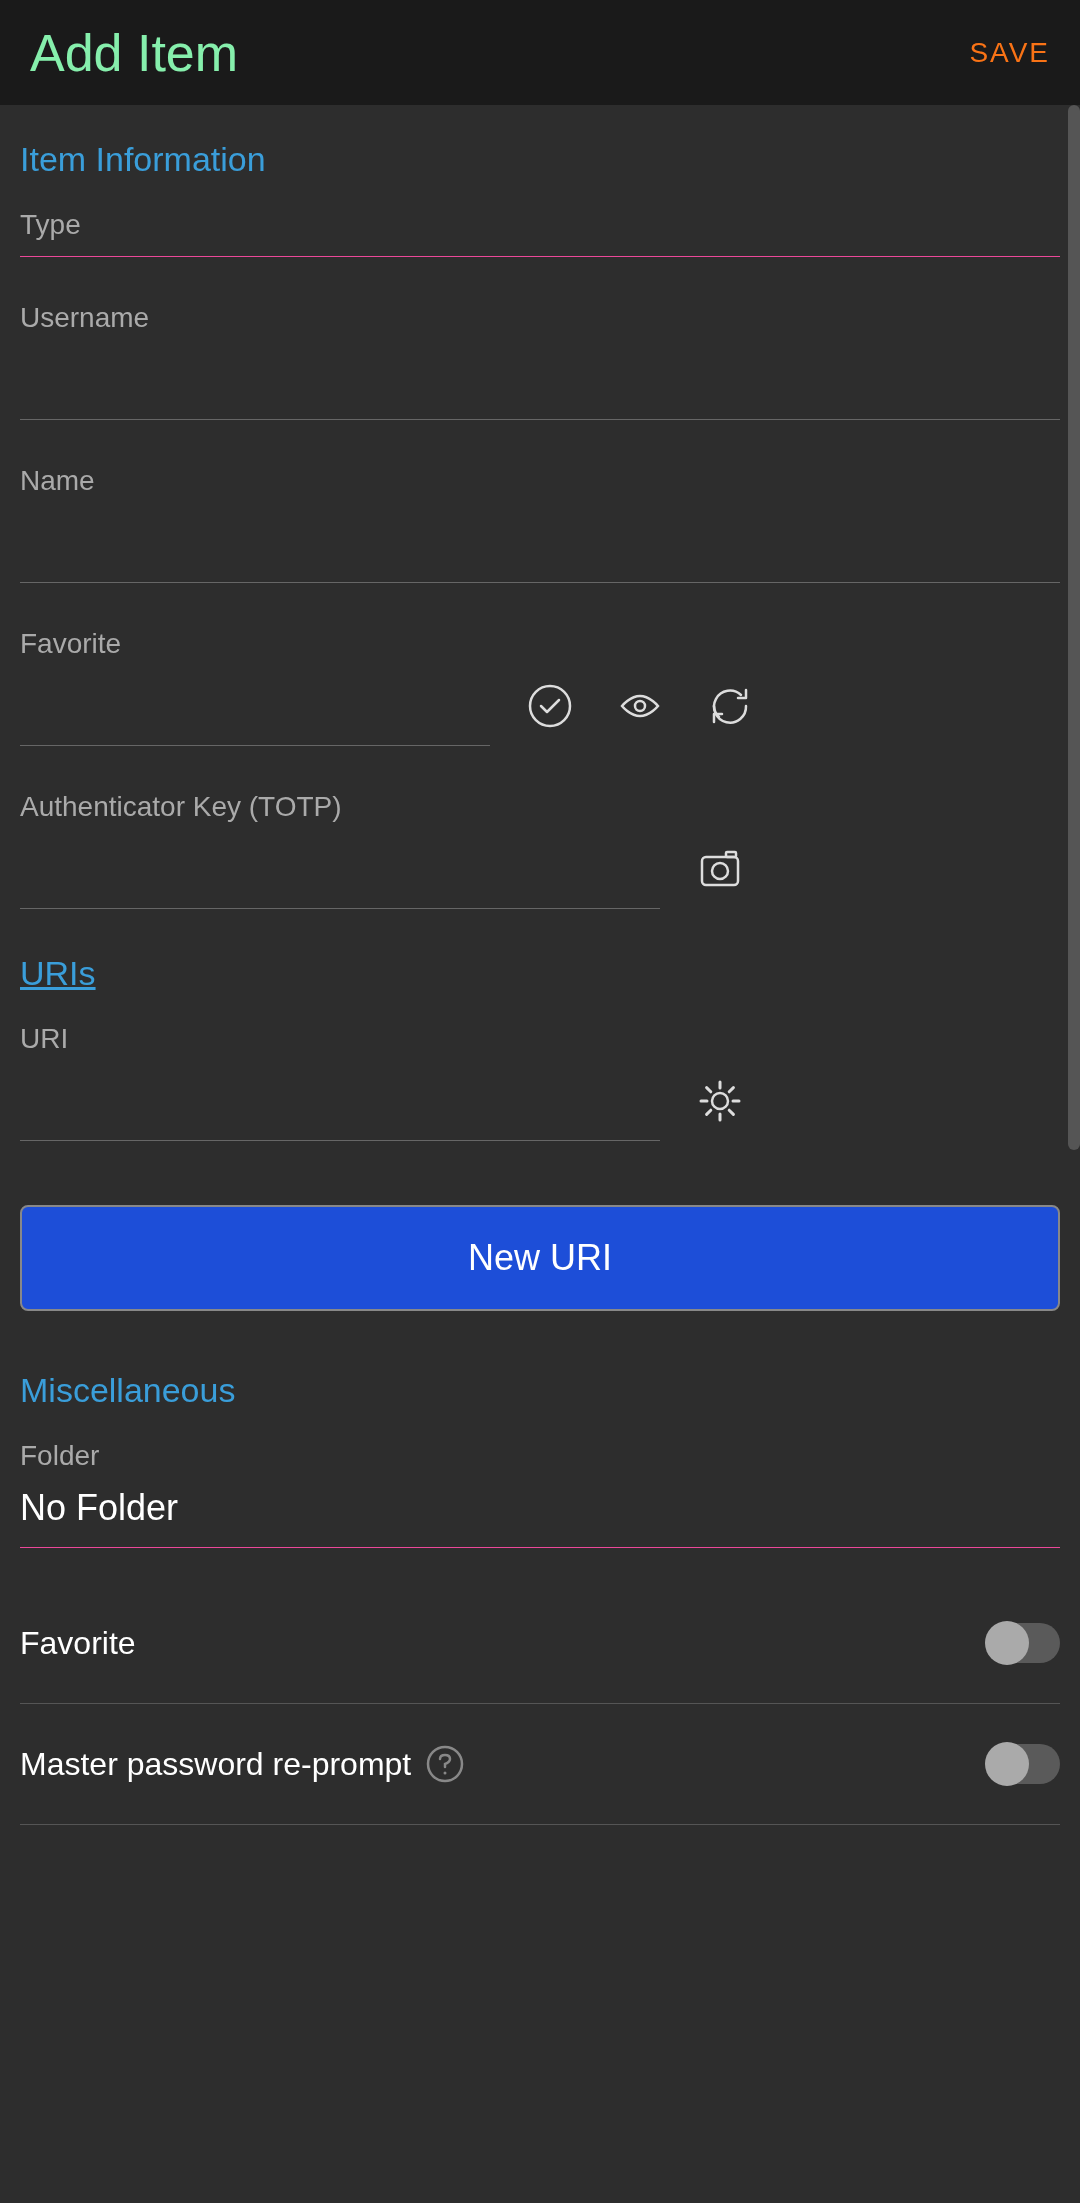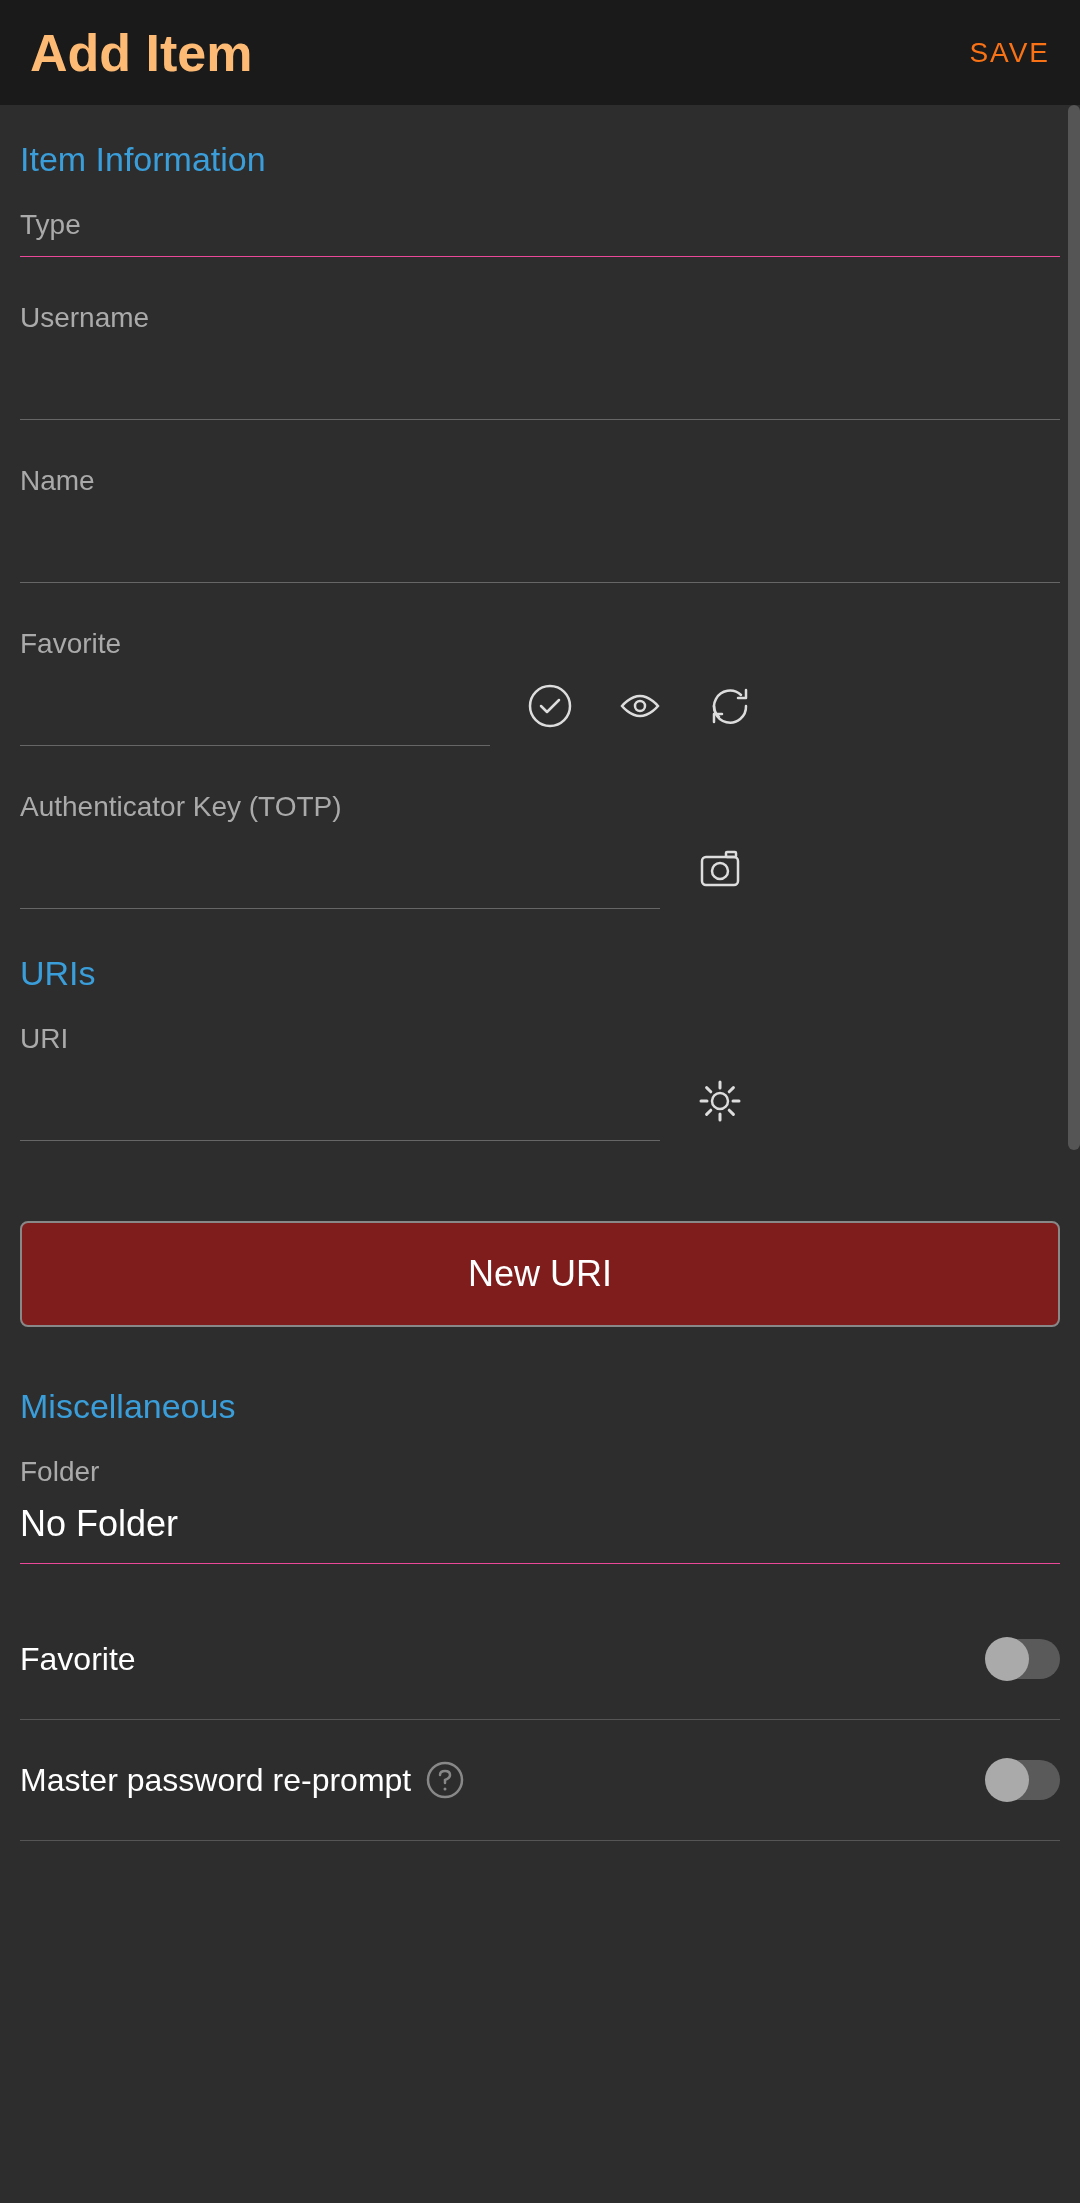--- a/index.html
+++ b/index.html
@@ -14,22 +14,22 @@
     .header {
       background: #1a1a1a;
       height: 105px;
       display: flex;
       align-items: center;
       justify-content: space-between;
       padding: 0 30px;
     }
     .header-title {
       font-size: 52px;
-      font-weight: 700;
-      color: #fdba74;
+      font-weight: 400;
+      color: #86efac;
     }
     .header-save {
       font-size: 28px;
       color: #f97316;
       letter-spacing: 2px;
       cursor: pointer;
     }
     .scrollbar {
       position: absolute;
       right: 0;
@@ -128,27 +128,27 @@
       background: transparent;
       border: none;
       border-bottom: 1px solid #666;
       color: #fff;
       font-size: 36px;
       padding: 10px 0 18px 0;
       outline: none;
     }
     .new-uri-btn {
       width: 100%;
-      background: #7f1d1d;
+      background: #1d4ed8;
       border: 2px solid #888;
       border-radius: 8px;
       color: #fff;
       font-size: 36px;
       padding: 30px 8px;
-      margin-top: 35px;
+      margin-top: 19px;
       cursor: pointer;
     }
     .toggle-row {
       display: flex;
       align-items: center;
       justify-content: space-between;
       padding: 30px 0;
     }
     .toggle-label {
       color: #fff;
@@ -242,21 +242,21 @@
       <div class="icon-btn">
         <svg width="48" height="48" viewBox="0 0 48 48">
             <rect x="6" y="12" width="36" height="28" rx="4" fill="none" stroke="#ddd" stroke-width="2.5"></rect>
             <rect x="30" y="7" width="10" height="5" rx="1" fill="none" stroke="#ddd" stroke-width="2.5"></rect>
             <circle cx="24" cy="26" r="8" fill="none" stroke="#ddd" stroke-width="2.5"></circle>
           </svg>
       </div>
     </div>
   </div>
 
-  <div class="section-title" style="margin-top:40px;">URIs</div>
+  <div class="section-title" style="margin-top:40px;text-decoration:underline;">URIs</div>
 
   <div class="field-group-noborder">
     <div class="field-label">URI</div>
     <div class="uri-row">
       <input class="uri-input" value="" style="">
       <div class="icon-btn">
         <svg width="46" height="46" viewBox="0 0 46 46">
             <circle cx="23" cy="23" r="8" fill="none" stroke="#ddd" stroke-width="2.5"></circle>
             <path d="M23 4 L23 10 M23 36 L23 42 M42 23 L36 23 M10 23 L4 23 M36.4 9.6 L32.2 13.8 M13.8 32.2 L9.6 36.4 M36.4 36.4 L32.2 32.2 M13.8 13.8 L9.6 9.6" stroke="#ddd" stroke-width="3" stroke-linecap="round"></path>
           </svg>

